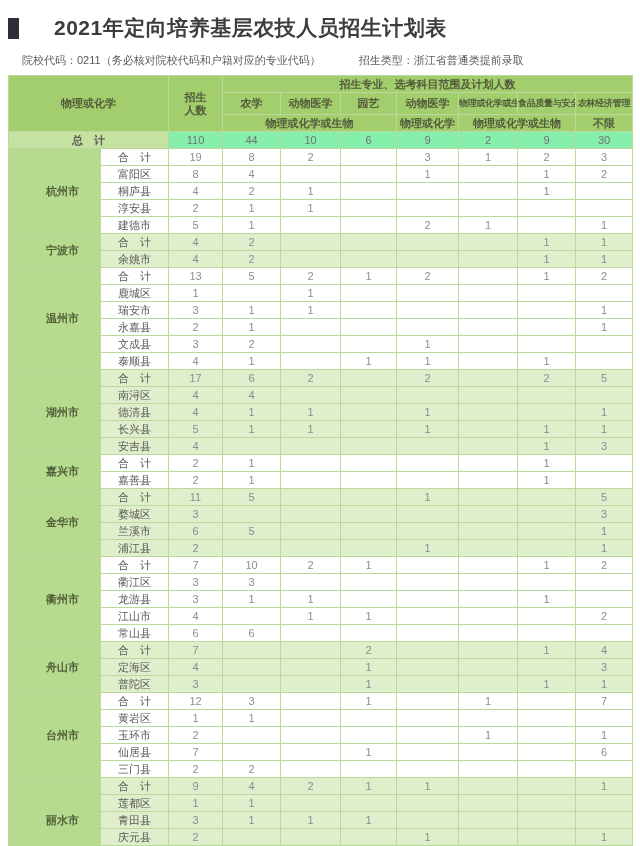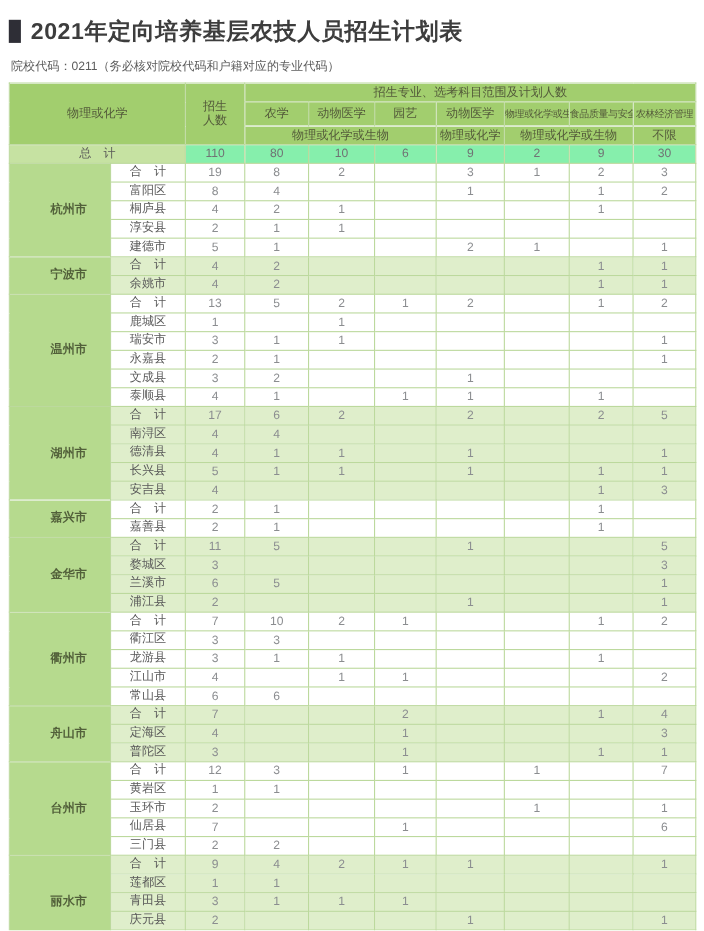--- a/index.html
+++ b/index.html
@@ -2,55 +2,56 @@
 <html><head>
 <meta charset="utf-8">
 <style>
   html,body{margin:0;padding:0;background:#ffffff;}
   .page{
     width:640px;height:846px;box-sizing:border-box;
     padding:10px 8px 0 8px;background:#ffffff;
     font-family:"Liberation Sans","DejaVu Sans",sans-serif;
     overflow:hidden;
   }
-  .title-row{display:flex;align-items:center;margin:4px 0 11px 0;}
+  .title-row{display:flex;align-items:center;margin:4px 0 11px 0;gap:26px;}
   .title-marker{width:11px;height:21px;background:#2e2e36;margin-right:9px;flex:0 0 auto;}
   .title-row h1{font-size:21px;font-weight:bold;color:#3d3d3d;margin:0;letter-spacing:.5px;}
-  .meta-row{display:flex;font-size:11px;color:#5c5c5c;margin:0 0 7px 2px;}
+  .meta-row{display:flex;font-size:11px;color:#5c5c5c;margin:0 0 7px 14px;}
   .meta-code{margin-right:38px;}
   table{border-collapse:collapse;table-layout:fixed;width:624px;text-align:center;font-size:11px;color:#5b5b5b;}
   th,td{border:1px solid #bcd99d;padding:0;height:16px;line-height:13px;overflow:hidden;white-space:nowrap;}
   col.c0{width:92px}col.c1{width:68px}col.c2{width:54px}col.c3{width:58px}col.c4{width:60px}
   col.c5{width:56px}col.c6{width:62px}col.c7{width:59px}col.c8{width:58px}col.c9{width:57px}
-  thead th{background:#a2ce6e;font-weight:normal;color:#535a3a;}
+  thead th{background:#a2ce6e;font-weight:bold;color:#535a3a;}
   .quota-head span{display:inline-block;width:24px;word-break:break-all;white-space:normal;line-height:13px;}
   tr.major-row th{height:21px;}
   tr.major-row th:nth-child(5),
   tr.major-row th:nth-child(6),
   tr.major-row th:nth-child(7){font-size:9px;letter-spacing:-.3px;}
   tr.total-row th{background:#c6e2a2;color:#5a5a58;margin-top:12px;}
   tr.total-row td{background:#86efac;color:#707274;}
   tbody th.city-cell{background:#b6da8e;font-weight:bold;color:#52603a;padding-left:16px;}
   tbody tr.plain td{background:#ffffff;}
   tbody tr.shade td{background:#dfeecb;}
-  tbody td.district-cell{color:#595959;font-family:Liberation Mono, monospace;}
+  tbody td.district-cell{color:#595959;}
   tbody td.num{color:#8b8d90;}
 </style>
 </head>
 <body>
 
 <div class="page">
 
   <div class="title-row">
     <span class="title-marker"></span>
     <h1>2021年定向培养基层农技人员招生计划表</h1>
   </div>
 
   <div class="meta-row">
     <span class="meta-code">院校代码：0211（务必核对院校代码和户籍对应的专业代码）</span>
+    <span class="meta-type">招生类型：浙江省普通类提前录取</span>
   </div>
 
   <table>
     <colgroup>
       <col class="c0">
         <col class="c1">
         <col class="c2">
         <col class="c3">
         <col class="c4">
       <col class="c5">
@@ -76,21 +77,21 @@
       </tr>
       <tr>
         <th colspan="3">物理或化学或生物</th>
         <th>物理或化学</th>
         <th colspan="2">物理或化学或生物</th>
         <th>不限</th>
       </tr>
       <tr class="total-row">
         <th colspan="2">总　计</th>
         <td>110</td>
-        <td>80</td>
+        <td>44</td>
         <td>10</td>
         <td>6</td>
         <td>9</td>
         <td>2</td>
         <td>9</td>
         <td>30</td>
       </tr>
     </thead>
     <tbody id="table-body">
         <tr class="plain">

